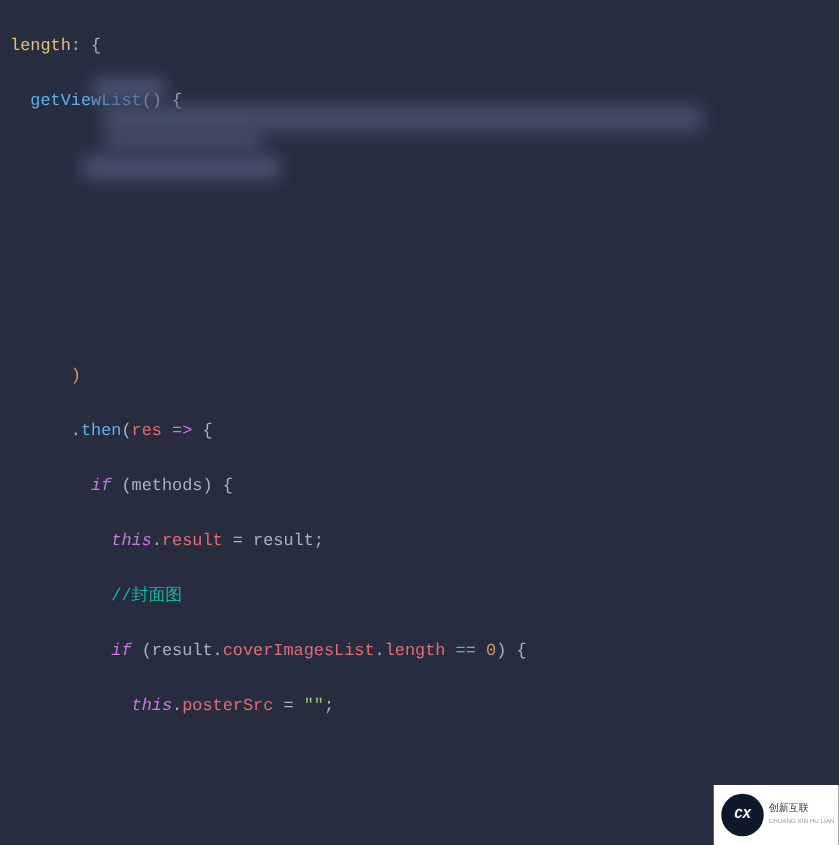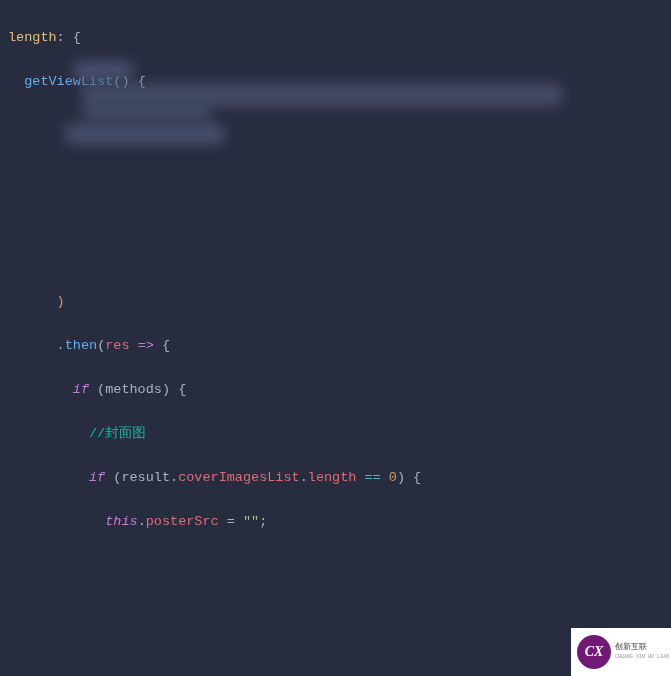--- a/index.html
+++ b/index.html
@@ -48,53 +48,54 @@
     bottom: 0;
     width: 100px;
     height: 48px;
     background: #fff;
     display: flex;
     align-items: center;
     padding-left: 6px;
   }
   .logo-circle {
     width: 34px; height: 34px;
-    background: #701a75;
+    background: #0f172a;
     border-radius: 50%;
     display: flex;
     align-items: center;
     justify-content: center;
     color: #fff;
-    font-family: Liberation Serif, serif;
+    font-family: Liberation Mono, monospace;
     font-weight: bold;
-    font-size: 14px;
+    font-size: 11px;
     font-style: italic;
   }
   .logo-text {
     margin-left: 4px;
     font-size: 8px;
     line-height: 10px;
-    font-family: Liberation Mono, monospace;
+    font-family: Liberation Sans, sans-serif;
     color: #333;
     white-space: normal;
   }
 </style>
 </head>
 <body>
 
 <div class="editor">
 <div class="line"><span class="k-yellow">length</span><span class="k-white">: {</span></div>
 <div class="line">  <span class="k-blue">getViewList</span><span class="k-white">() {</span></div>
 <div class="line"> </div>
 <div class="line"> </div>
 <div class="line"> </div>
 <div class="line"> </div>
 <div class="line">      <span class="k-gold">)</span></div>
 <div class="line">      <span class="k-white">.</span><span class="k-blue">then</span><span class="k-white">(</span><span class="k-red">res</span><span class="k-purple-n"> =&gt; </span><span class="k-white">{</span></div>
 <div class="line">        <span class="k-purple">if</span><span class="k-white"> (methods) {</span></div>
+<div class="line">          <span class="k-purple">this</span><span class="k-white">.</span><span class="k-red">result</span><span class="k-white"> = result;</span></div>
 <div class="line">          <span class="k-greyit">//封面图</span></div>
 <div class="line">          <span class="k-purple">if</span><span class="k-white"> (result.</span><span class="k-red">coverImagesList</span><span class="k-white">.</span><span class="k-red">length</span><span class="k-cyan"> == </span><span class="k-orange">0</span><span class="k-white">) {</span></div>
 <div class="line">            <span class="k-purple">this</span><span class="k-white">.</span><span class="k-red">posterSrc</span><span class="k-white"> = </span><span class="k-green">""</span><span class="k-white">;</span></div>
 
 
 
 
 
 
 

